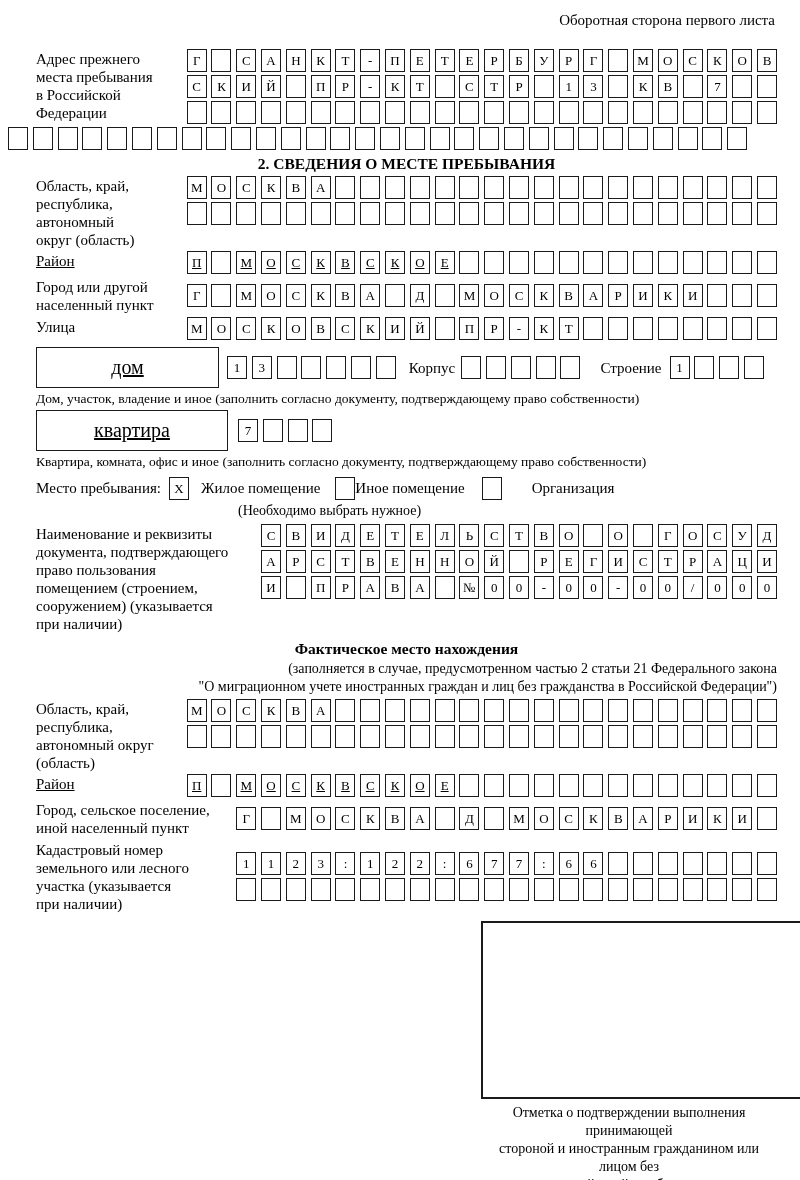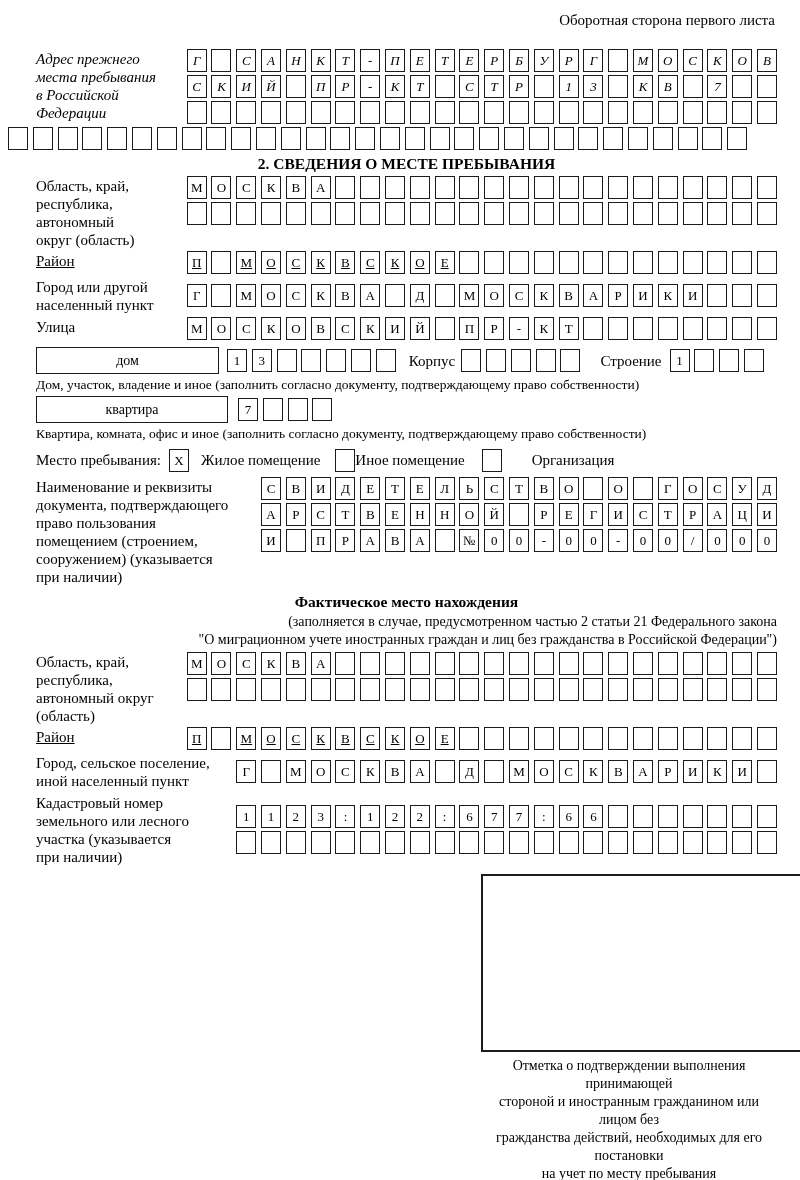--- a/index.html
+++ b/index.html
@@ -20,26 +20,26 @@
   }
   .gridcol{margin-left:auto;display:flex;flex-direction:column;gap:3px;}
   .rowauto{margin-left:auto;}
   .field{display:flex;}
   .field.center{align-items:center;}
   .flabel{white-space:pre-line;line-height:18px;flex:0 0 auto;padding-top:1px;}
   .fullrow{margin-left:-28px;margin-top:3px;}
   .footnote{font-size:13.5px;margin-top:3px;line-height:16px;}
   .footnote.centered{text-align:center;}
   .sect-title{text-align:center;font-weight:bold;font-size:15.5px;margin-top:5px;line-height:18px;}
-  .mt2{margin-top:2px;text-decoration:underline;} .mt3{margin-top:3px;} .mt5{margin-top:5px;} .mt7{margin-top:7px;} .mt20{margin-top:20px;font-style:italic;}
+  .mt2{margin-top:2px;text-decoration:underline;} .mt3{margin-top:3px;} .mt5{margin-top:5px;} .mt7{margin-top:7px;} .mt20{margin-top:20px;}
   
   .house-row{display:flex;align-items:center;margin-top:7px;}
   .type-rect{
-    box-sizing:border-box;border:1.7px solid #1b1b1b;height:27px;
-    display:flex;align-items:center;justify-content:center;font-size:14px;
+    box-sizing:border-box;border:1.7px solid #1b1b1b;height:41px;
+    display:flex;align-items:center;justify-content:center;font-size:20px;text-decoration:underline;
   }
   .dom-rect{width:183px;}
   .kv-rect{width:192px;}
   .inline-lab{line-height:18px;}
   
   .stay-row{display:flex;align-items:center;margin-top:7px;}
   .stay-note{font-size:14px;margin:2px 0 0 202px;line-height:17px;}
   
   .law-note{text-align:right;font-size:14px;line-height:18px;white-space:pre-line;margin-top:2px;}
   .stamp-wrap{width:296px;margin-left:auto;margin-top:8px;}
@@ -374,20 +374,21 @@
     <div style="margin-left:12px;">Жилое помещение</div>
     <div class="cellrow" style="margin-left:15px;">
         <div class="cell"></div>
       </div>
     <div style="">Иное помещение</div>
     <div class="cellrow" style="margin-left:17px;">
         <div class="cell"></div>
       </div>
     <div style="margin-left:30px;">Организация</div>
   </div>
+  <div class="stay-note">(Необходимо выбрать нужное)</div>
 
   <div class="field mt5">
     <div class="flabel">Наименование и реквизиты
 документа, подтверждающего
 право пользования
 помещением (строением,
 сооружением) (указывается
 при наличии)</div>
     <div class="gridcol">
       <div class="cellrow">

